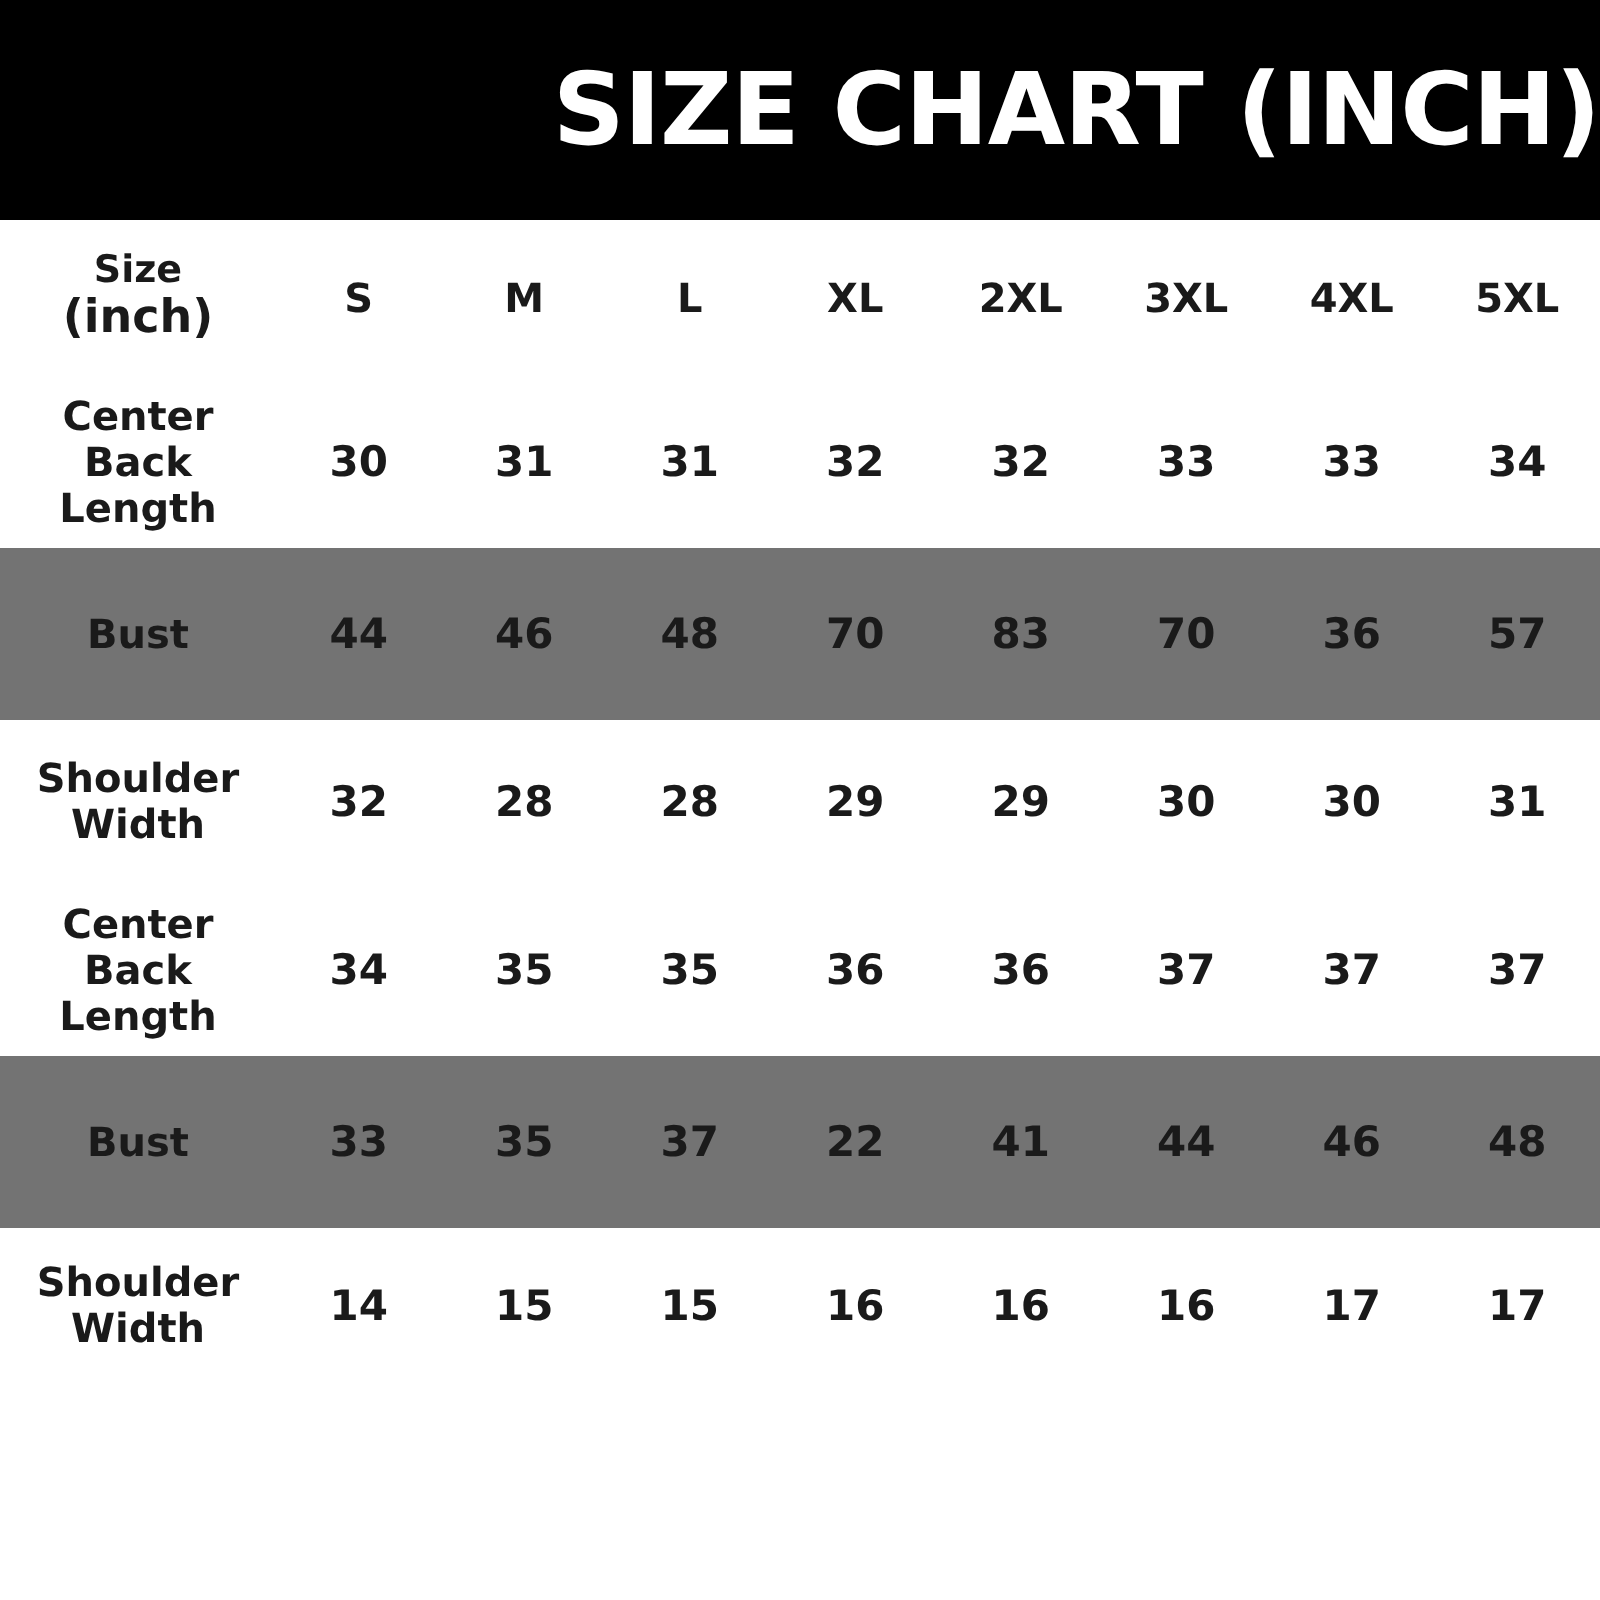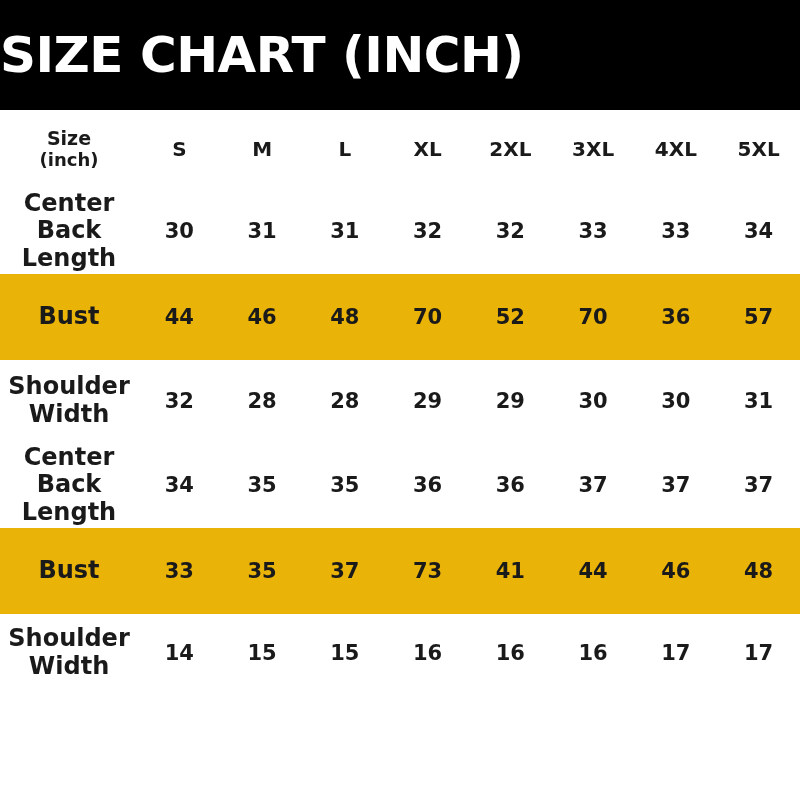--- a/index.html
+++ b/index.html
@@ -18,21 +18,21 @@
     height: 800px;
     background: #ffffff;
     display: flex;
     flex-direction: column;
   }
   .title-bar {
     background: #000000;
     height: 110px;
     display: flex;
     align-items: center;
-    justify-content: flex-start;
+    justify-content: flex-end;
     flex: 0 0 auto;
   }
   .title-bar .title {
     color: #ffffff;
     font-size: 50px;
     font-weight: bold;
     letter-spacing: -0.5px;
     font-family: "DejaVu Sans", "Liberation Sans", sans-serif;
     text-align: center;
     line-height: 1;
@@ -58,38 +58,38 @@
     font-size: 20px;
   }
   tr.header-row td.row-label {
     font-size: 19px;
     line-height: 1.12;
   }
   tr.data-row td {
     font-size: 21px;
   }
   tr.data-row td.row-label {
-    font-size: 24px;
+    font-size: 20px;
     line-height: 1.15;
     padding: 0 6px;
   }
   tr.shaded td {
-    background: #eab308;
+    background: #737373;
     margin-left: 20px;
   }
   tr.plain td {
     background: #ffffff;
     margin-top: 36px;
   }
   tr.h82 td { height: 82px; }
   tr.h86 td { height: 86px; }
   tr.h78 td { height: 78px; }
   .small-paren {
     display: block;
-    font-size: 18px;
+    font-size: 23px;
   }
 </style>
 </head>
 <body>
 
 <div class="chart-wrap">
 
   <div class="title-bar">
     <div class="title">SIZE CHART (INCH)</div>
   </div>
@@ -139,21 +139,21 @@
       </tr>
 
       <tr class="data-row shaded h86">
         <td class="row-label">
           <span>Bust</span>
         </td>
         <td>44</td>
         <td>46</td>
         <td>48</td>
         <td>70</td>
-        <td>52</td>
+        <td>83</td>
         <td>70</td>
         <td>36</td>
         <td>57</td>
       </tr>
 
       <tr class="data-row plain h82">
         <td class="row-label">
           <span>Shoulder</span><br>
           <span>Width</span>
         </td>
@@ -184,21 +184,21 @@
         <td>37</td>
       </tr>
 
       <tr class="data-row shaded h86">
         <td class="row-label">
           <span>Bust</span>
         </td>
         <td>33</td>
         <td>35</td>
         <td>37</td>
-        <td>73</td>
+        <td>22</td>
         <td>41</td>
         <td>44</td>
         <td>46</td>
         <td>48</td>
       </tr>
 
       <tr class="data-row plain h78">
         <td class="row-label">
           <span>Shoulder</span><br>
           <span>Width</span>

